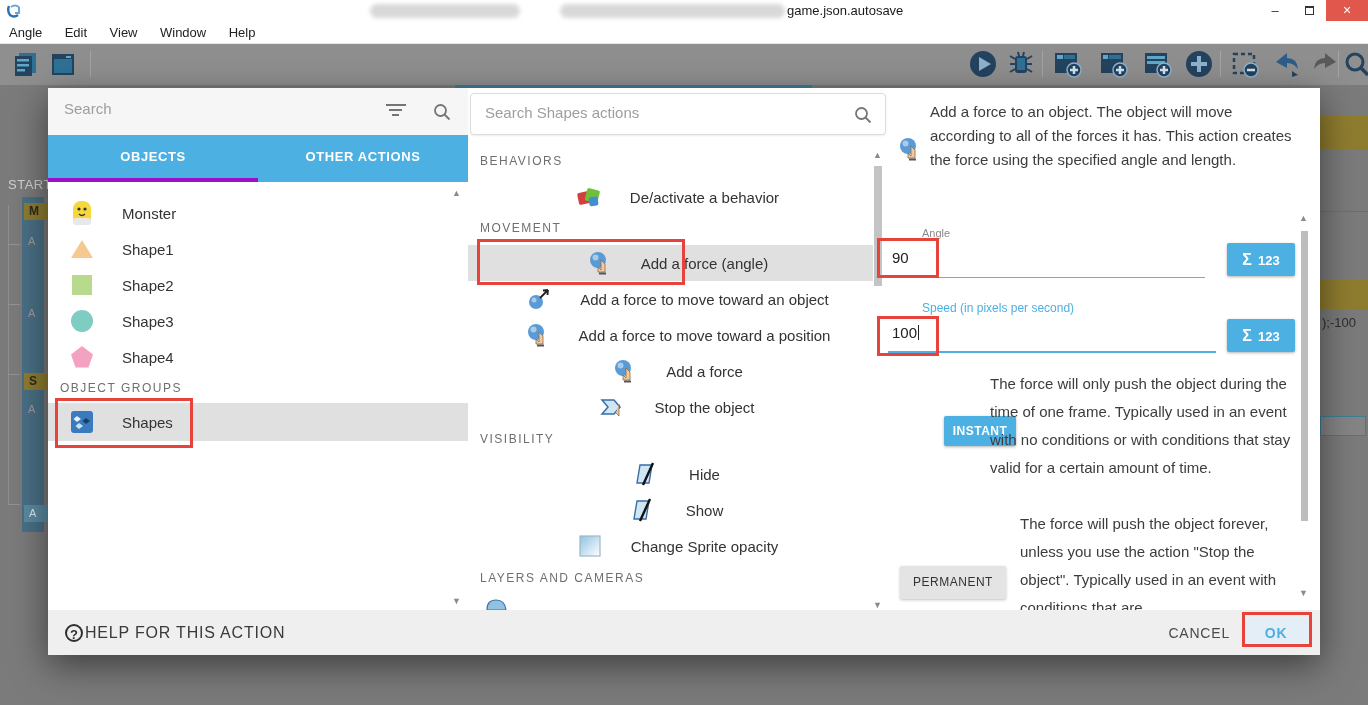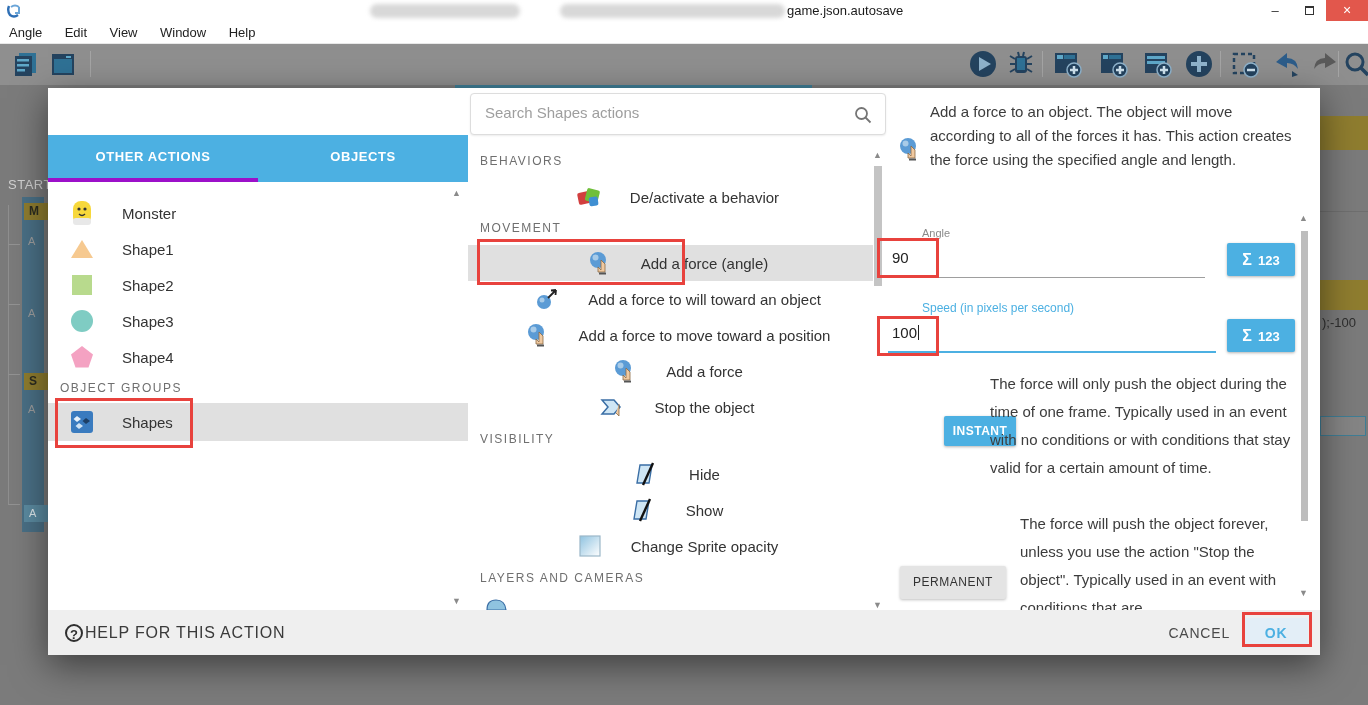--- a/index.html
+++ b/index.html
@@ -222,24 +222,36 @@
   <div class="bg-right-strip">
     <div class="r-chip" style="top:31px; height:34px;"></div>
     <div class="r-line"></div>
     <div class="r-chip" style="top:195px; height:30px;"></div>
     <span class="r-frag">);-100</span>
     <div class="r-box"></div>
   </div>
 
   <div class="dialog">
 
+    <div class="lp-search">
+      <input type="text" placeholder="Search" style="">
+      <div class="filter-icon">
+          <i></i>
+          <i></i>
+          <i></i>
+        </div>
+      <svg class="mag-icon" style="left:384px; top:14px;" width="20" height="20" viewBox="0 0 20 20">
+          <circle cx="8.5" cy="8.5" r="5.5" fill="none" stroke="#757575" stroke-width="1.8"></circle>
+          <path d="M12.5 12.5 L17.5 17.5" stroke="#757575" stroke-width="1.8"></path>
+        </svg>
+    </div>
 
     <div class="tabs">
+      <div class="tab"><span>OBJECTS</span></div>
       <div class="tab"><span>OTHER ACTIONS</span></div>
-      <div class="tab"><span>OBJECTS</span></div>
       <div class="tab-underline"></div>
     </div>
 
     <div class="obj-row" style="top:107px">
       <span class="obj-icon">
         <svg width="22" height="26" viewBox="0 0 22 26">
             <rect x="2" y="1" width="18" height="24" rx="8" fill="#f7d83b"></rect>
             <circle cx="8" cy="9" r="1.6" fill="#333"></circle>
             <circle cx="14" cy="9" r="1.6" fill="#333"></circle>
             <path d="M8 14 Q11 17 14 14" stroke="#333" stroke-width="1.4" fill="none"></path>
@@ -335,21 +347,21 @@
       <span class="action-label">Add a force (angle)</span>
     </div>
     <div class="action-row" style="top:193px">
       <span class="action-icon">
         <svg width="26" height="26" viewBox="0 0 26 26">
             <circle cx="10" cy="16" r="7" fill="#5b9bd5"></circle>
             <circle cx="8" cy="14" r="2.5" fill="#a8cbe8"></circle>
             <path d="M14 12 L22 4 M22 4 L17 4.5 M22 4 L21.5 9" stroke="#222" stroke-width="1.8" fill="none"></path>
           </svg>
       </span>
-      <span class="action-label">Add a force to will toward an object</span>
+      <span class="action-label">Add a force to move toward an object</span>
     </div>
     <div class="action-row" style="top:229px">
       <span class="action-icon">
         <svg width="26" height="26" viewBox="0 0 26 26">
             <circle cx="11" cy="10" r="8" fill="#5b9bd5"></circle>
             <circle cx="8.5" cy="7.5" r="3" fill="#a8cbe8"></circle>
             <path d="M14 10 L14 20 L11 17 L11 22 L18 22 L18 14 Z" fill="#f0c9a0" stroke="#8a6a45" stroke-width="0.8"></path>
             <rect x="12" y="22.5" width="7" height="2" fill="#555"></rect>
           </svg>
       </span>

